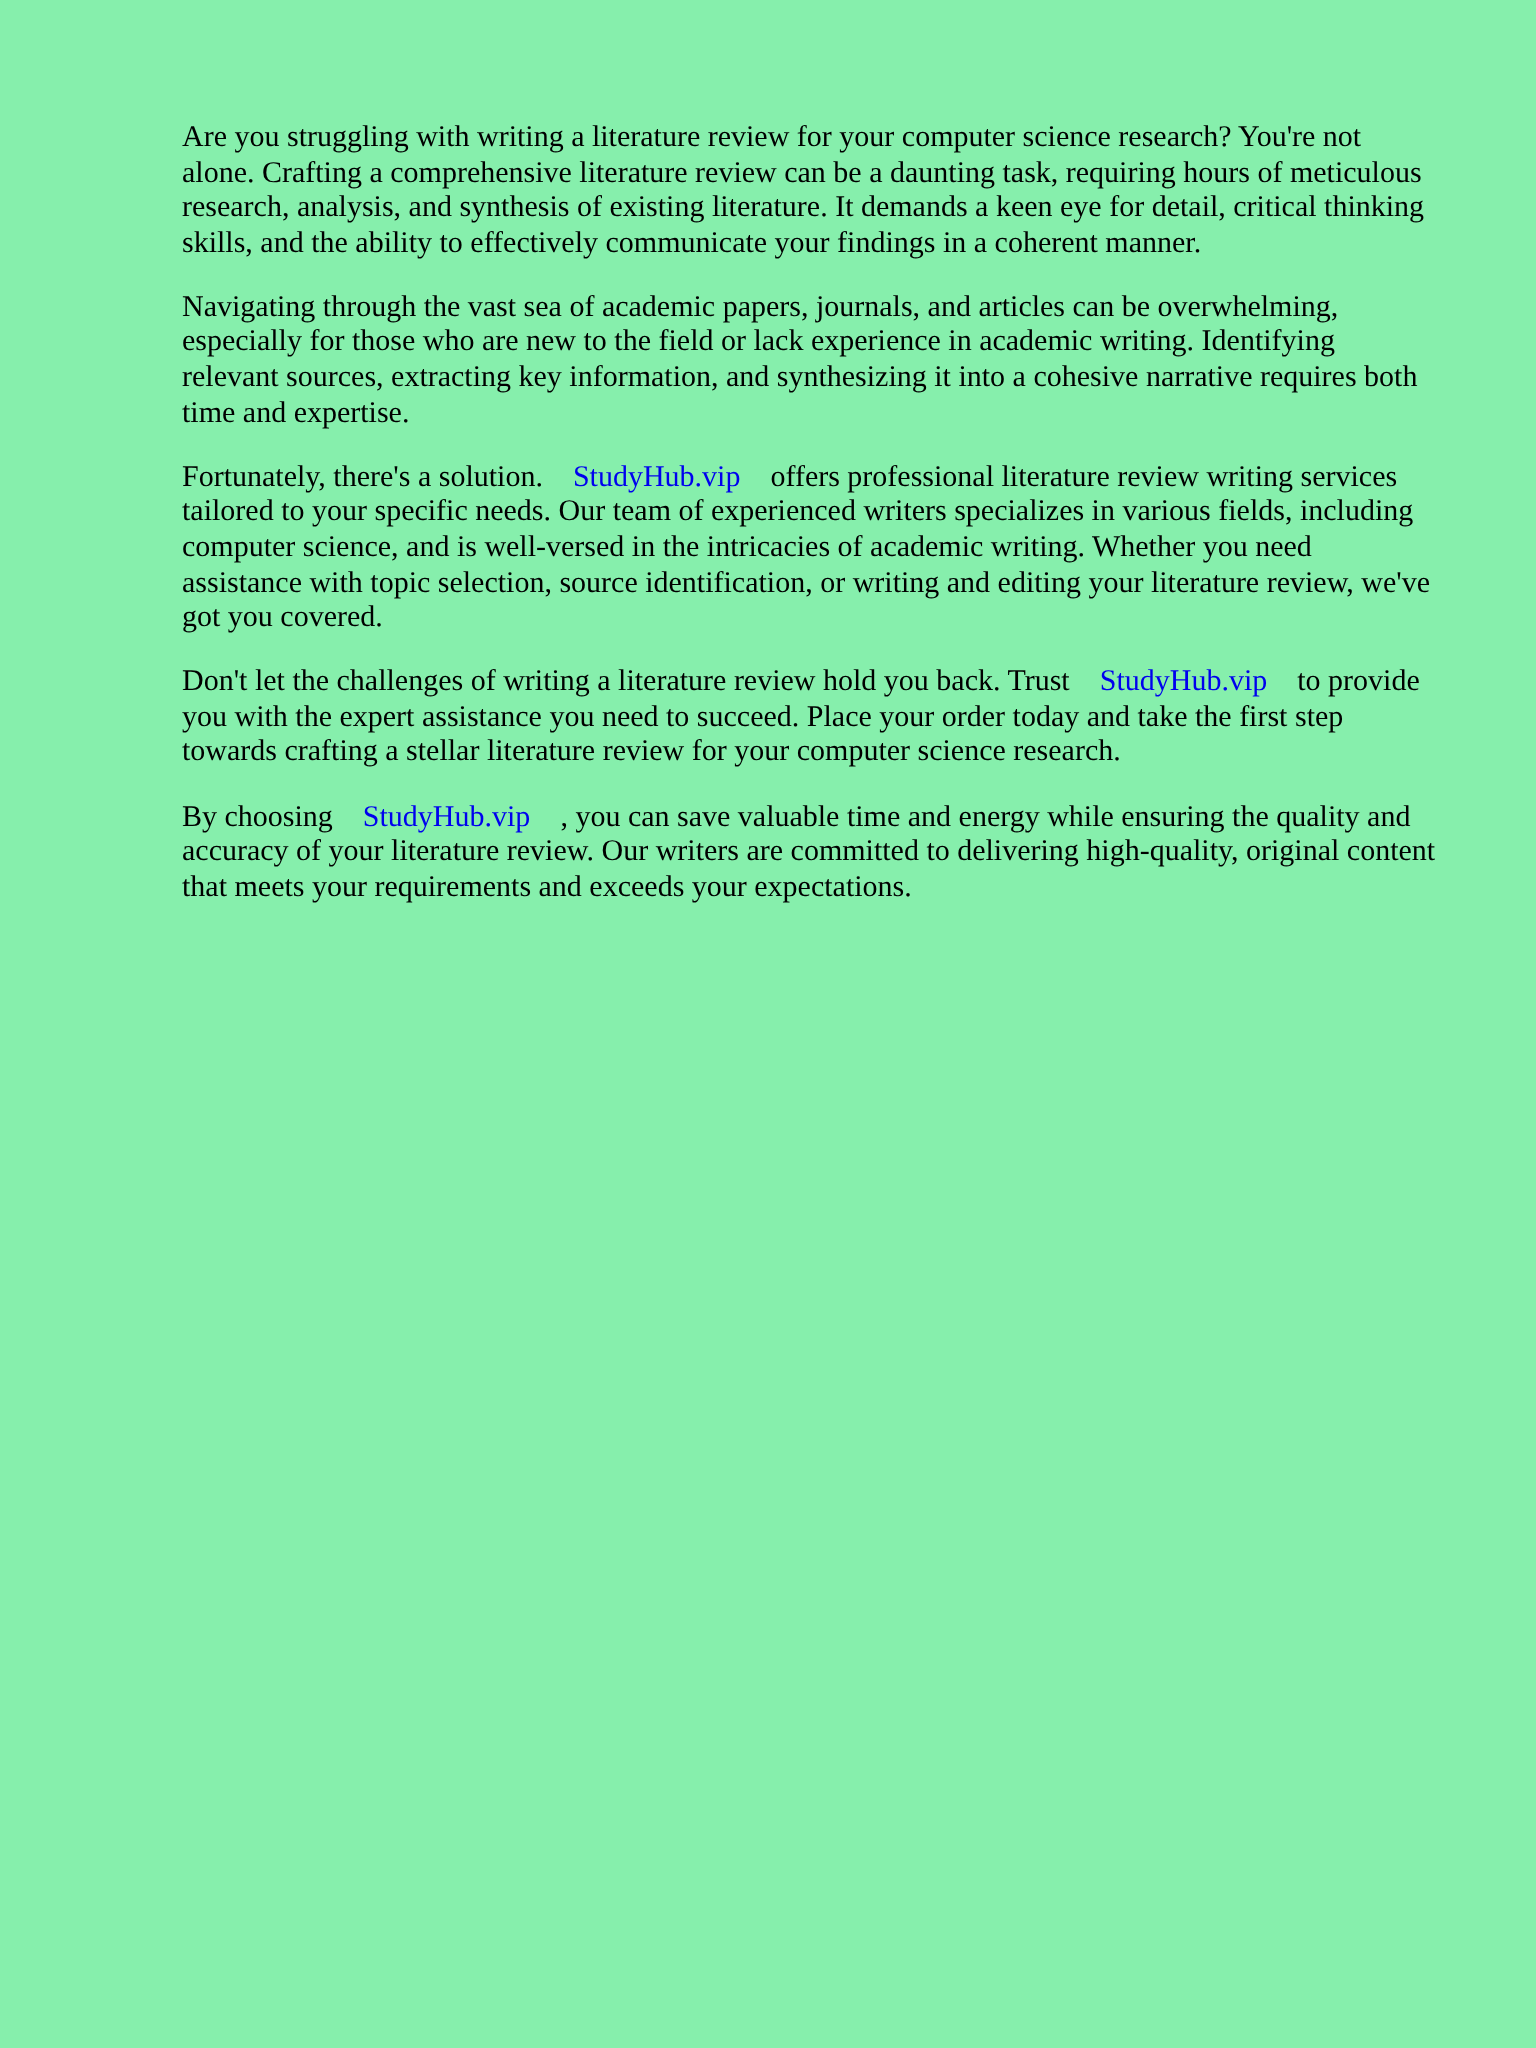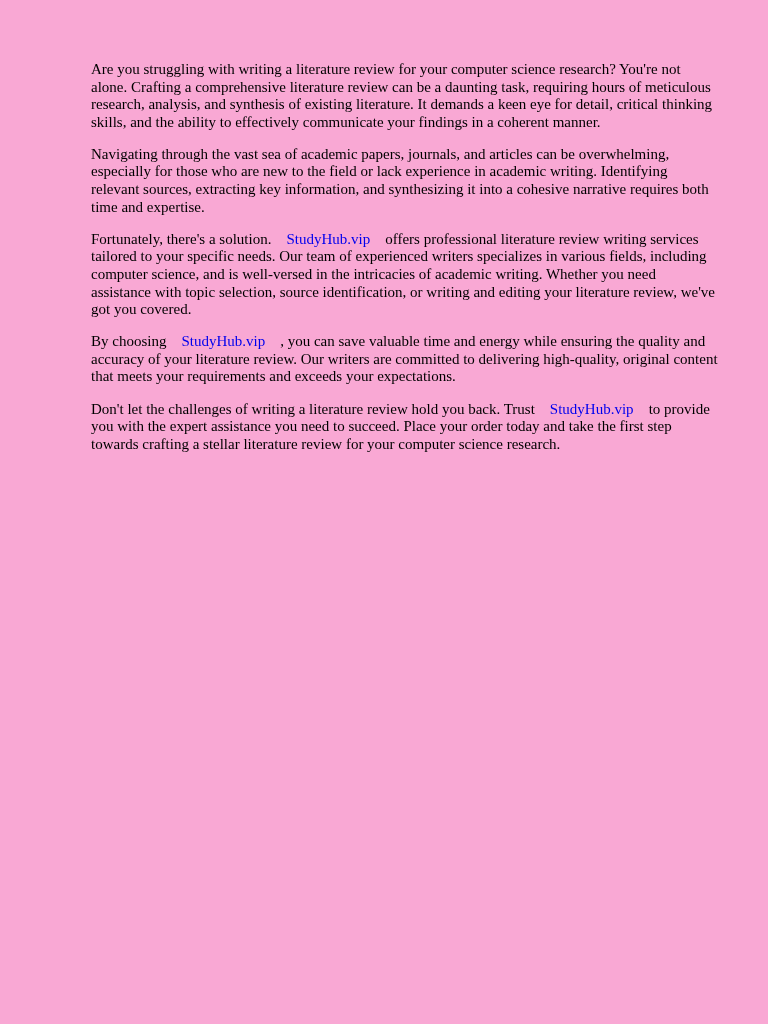--- a/index.html
+++ b/index.html
@@ -4,21 +4,21 @@
 <style>
   html, body {
     margin: 0;
     padding: 0;
     background: #ffffff;
   }
   .page {
     position: relative;
     width: 768px;
     height: 1024px;
-    background: #f9a8d4;
+    background: #86efac;
     overflow: hidden;
   }
   .doc-body {
     position: absolute;
     left: 91px;
     top: 61px;
     width: 628px;
     font-family: "Liberation Serif", serif;
     font-size: 15px;
     line-height: 17.6px;
@@ -37,16 +37,16 @@
   }
 </style>
 </head>
 <body style="background: rgb(255, 255, 255);">
 
 <div class="page">
   <div class="doc-body" id="doc-body">
       <p><span>Are you struggling with writing a literature review for your computer science research? You're not alone. Crafting a comprehensive literature review can be a daunting task, requiring hours of meticulous research, analysis, and synthesis of existing literature. It demands a keen eye for detail, critical thinking skills, and the ability to effectively communicate your findings in a coherent manner.</span></p>
       <p><span>Navigating through the vast sea of academic papers, journals, and articles can be overwhelming, especially for those who are new to the field or lack experience in academic writing. Identifying relevant sources, extracting key information, and synthesizing it into a cohesive narrative requires both time and expertise.</span></p>
       <p><span>Fortunately, there's a solution.</span><a href="#" class="doc-link">StudyHub.vip</a><span>offers professional literature review writing services tailored to your specific needs. Our team of experienced writers specializes in various fields, including computer science, and is well-versed in the intricacies of academic writing. Whether you need assistance with topic selection, source identification, or writing and editing your literature review, we've got you covered.</span></p>
+      <p><span>Don't let the challenges of writing a literature review hold you back. Trust</span><a href="#" class="doc-link">StudyHub.vip</a><span>to provide you with the expert assistance you need to succeed. Place your order today and take the first step towards crafting a stellar literature review for your computer science research.</span></p>
       <p><span>By choosing</span><a href="#" class="doc-link">StudyHub.vip</a><span>, you can save valuable time and energy while ensuring the quality and accuracy of your literature review. Our writers are committed to delivering high-quality, original content that meets your requirements and exceeds your expectations.</span></p>
-      <p><span>Don't let the challenges of writing a literature review hold you back. Trust</span><a href="#" class="doc-link">StudyHub.vip</a><span>to provide you with the expert assistance you need to succeed. Place your order today and take the first step towards crafting a stellar literature review for your computer science research.</span></p>
     </div>
 </div>
 
 </body></html>

